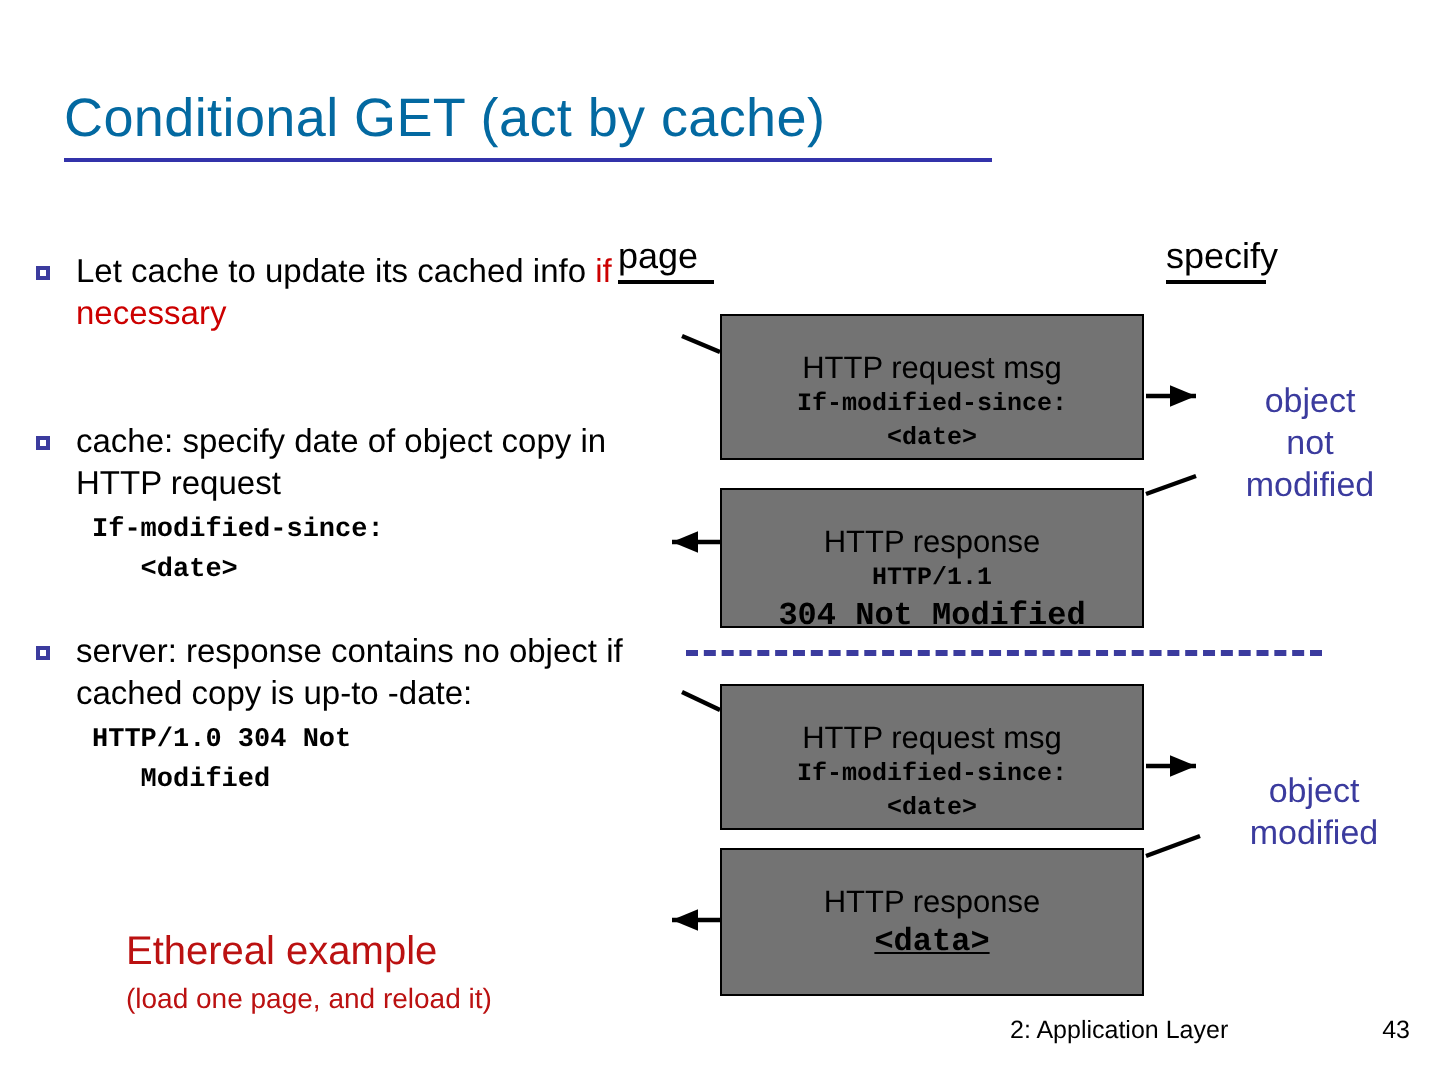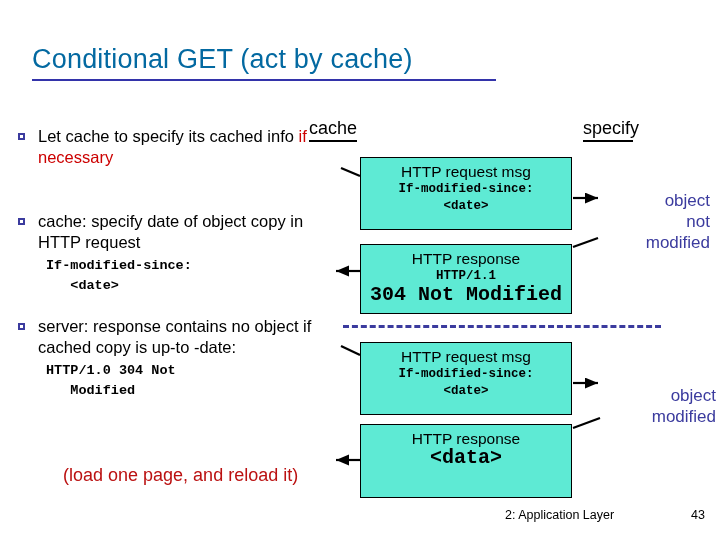--- a/index.html
+++ b/index.html
@@ -72,67 +72,67 @@
   }
 
   
   #ethereal-note {
     position: absolute;
     left: 63px;
     top: 464px;
     color: #bb1111;
   }
   #ethereal-title { font-size: 20px; line-height: 24px; }
-  #ethereal-sub { font-size: 18px; line-height: 18px; margin-top: 2px; }
+  #ethereal-sub { font-size: 14px; line-height: 18px; margin-top: 2px; }
 
   
   #diagram { position: absolute; left: 0; top: 0; width: 720px; height: 540px; }
 
   .endpoint-label {
     position: absolute;
     font-size: 18px;
     color: #000000;
     white-space: nowrap;
   }
   .endpoint-label .ul {
     display: block;
     height: 2px;
     background: #000000;
     margin-top: 1px;
   }
 
   .msg-box {
     position: absolute;
     border: 1.6px solid #000000;
-    background: #5eead4;
+    background: #737373;
     box-sizing: border-box;
     text-align: center;
-    padding-top: 4px;
+    padding-top: 17px;
   }
   .msg-title {
     font-size: 15.5px;
     line-height: 19px;
     color: #000000;
   }
   .msg-mono {
     font-family: "Liberation Mono", monospace;
     font-size: 12.5px;
     line-height: 17px;
     font-weight: bold;
     color: #000000;
     white-space: pre;
   }
-  .msg-mono.big { font-size: 20px; line-height: 20px; }
+  .msg-mono.big { font-size: 16px; line-height: 20px; text-decoration: underline; }
 
   .note-blue {
     position: absolute;
     color: #3b3b9e;
     font-size: 17px;
     line-height: 21px;
-    text-align: right;
+    text-align: center;
     white-space: pre-line;
   }
 
   #divider-dashed {
     position: absolute;
     left: 343px;
     top: 325px;
     width: 318px;
     height: 0;
     border-top: 3px dashed #3b3b9e;
@@ -155,47 +155,48 @@
 </head>
 <body>
 
 <div id="slide-title">Conditional GET (act by cache)</div>
 <div id="slide-title-underline"></div>
 
 <div id="bullet-list">
 
   <div class="bullet-block" style="margin-bottom:43px;">
     <span class="bullet-marker"></span>
-    <div class="bullet-text"><span>Let cache to specify its cached info </span><span class="hl-red">if necessary</span></div>
+    <div class="bullet-text"><span>Let cache to update its cached info </span><span class="hl-red">if necessary</span></div>
   </div>
 
   <div class="bullet-block" style="margin-bottom:20px;">
     <span class="bullet-marker"></span>
     <div class="bullet-text"><span>cache: specify date of object copy in HTTP request</span></div>
     <div class="code-sub">If-modified-since:
    &lt;date&gt;</div>
   </div>
 
   <div class="bullet-block">
     <span class="bullet-marker"></span>
     <div class="bullet-text"><span>server: response contains no object if cached copy is up-to -date:</span></div>
     <div class="code-sub">HTTP/1.0 304 Not
    Modified</div>
   </div>
 
 </div>
 
 <div id="ethereal-note">
+  <div id="ethereal-title">Ethereal example</div>
   <div id="ethereal-sub">(load one page, and reload it)</div>
 </div>
 
 <div id="diagram">
 
   <div class="endpoint-label" style="left:309px; top:118px;">
-    <span>cache</span>
+    <span>page</span>
     <span class="ul" style="width: 48.0469px;"></span>
   </div>
 
   <div class="endpoint-label" style="left:583px; top:118px;">
     <span>specify</span>
     <span class="ul" style="width: 50.0156px;"></span>
   </div>
 
   <div class="msg-box" style="left:360px; top:157px; width:212px; height:73px;">
     <div class="msg-title">HTTP request msg</div>

